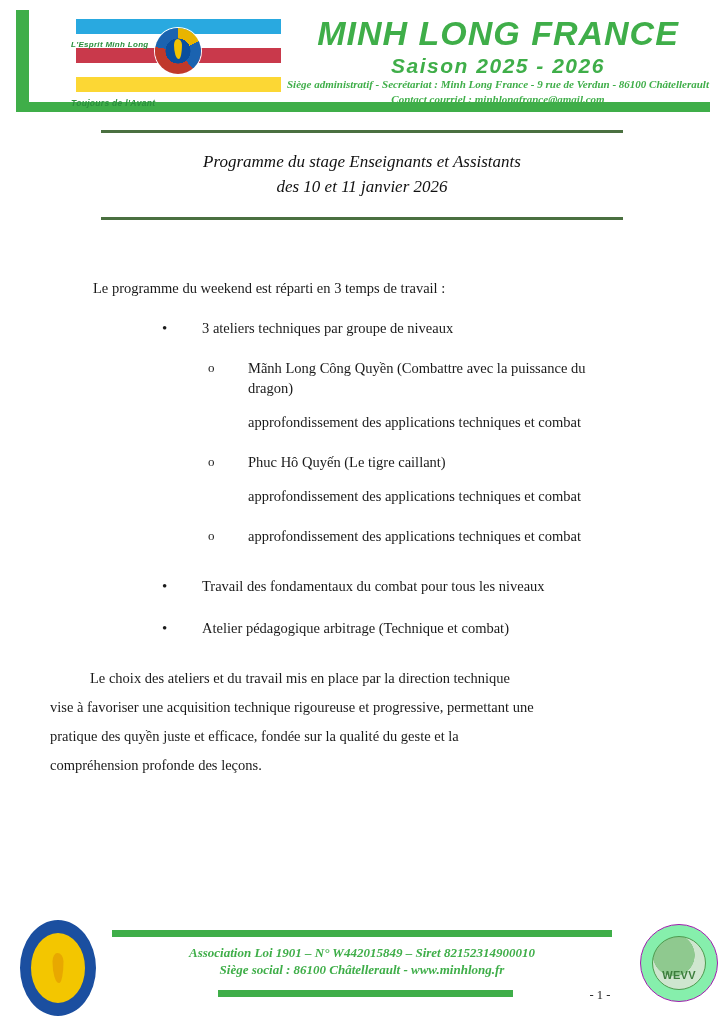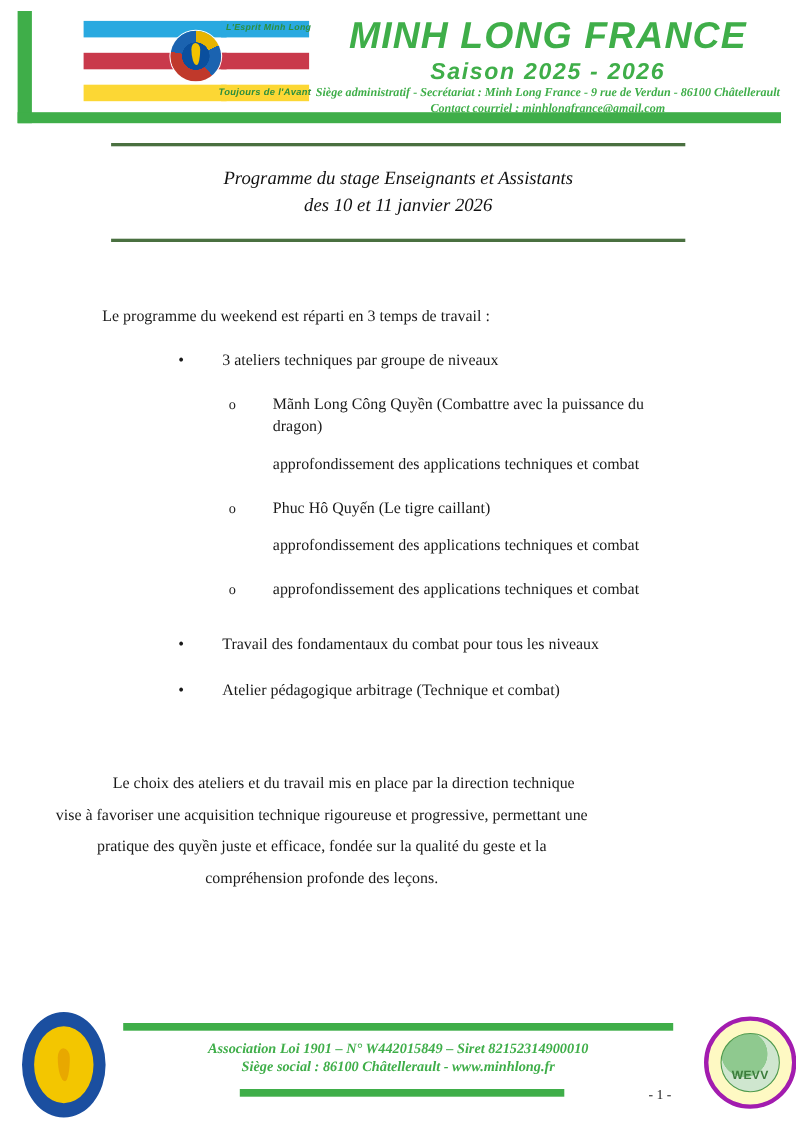--- a/index.html
+++ b/index.html
@@ -58,28 +58,29 @@
   .fb-bl { left: 5px;   top: 3px;  width: 130px; }
   .fb-br { left: 130px; top: 3px;  width: 80px;  }
   .fb-rl { left: 5px;   top: 32px; width: 130px; }
   .fb-rr { left: 130px; top: 32px; width: 80px;  }
   .fb-yl { left: 5px;   top: 61px; width: 130px; }
   .fb-yr { left: 130px; top: 61px; width: 80px;  }
 
   .logo-caption {
     position: absolute;
     width: 212px;
-    text-align: right;
+    text-align: left;
     font-family: "Liberation Sans", sans-serif;
     font-weight: bold;
     font-style: italic;
     color: #2b8f3e;
     font-size: 8px;
     letter-spacing: 0.3px;
     z-index: 4;
+    margin-top: 20px;
   }
   .logo-caption-top { top: 4px; }
   .logo-caption-bot { top: 62px; font-size: 8.5px; }
 
   .emblem {
     position: absolute;
     left: 84px;
     top: 12px;
     width: 46px;
     height: 46px;
@@ -211,23 +212,23 @@
     top: 0;
     font-size: 13px;
     line-height: 20px;
   }
   .lvl2 .sub {
     margin-top: 14px;
   }
   .closing {
     margin-left: 50px;
     margin-right: 70px;
-    margin-top: 60px;
+    margin-top: 26px;
     line-height: 29px;
-    text-align: center;
+    text-align: left;
   }
   .closing .indent { padding-left: 40px; }
 
   
   .footer {
     position: absolute;
     left: 0;
     bottom: 0;
     width: 724px;
     height: 118px;
@@ -306,22 +307,22 @@
     border-radius: 45% 55% 40% 60% / 28% 28% 72% 72%;
   }
 
   .footer-logo-right {
     position: absolute;
     left: 640px;
     top: 18px;
     width: 76px;
     height: 76px;
     border-radius: 50%;
-    background: #fef9c3;
-    border: 4px solid #a21caf;
+    background: #86efac;
+    border: 1px solid #a21caf;
   }
   .footer-logo-right .globe {
     position: absolute;
     left: 11px;
     top: 11px;
     right: 11px;
     bottom: 11px;
     border-radius: 50%;
     background: radial-gradient(circle at 40% 35%, #8fc98f 0 45%, #cfe6cf 46% 100%);
     border: 1px solid #4e9a4e;

